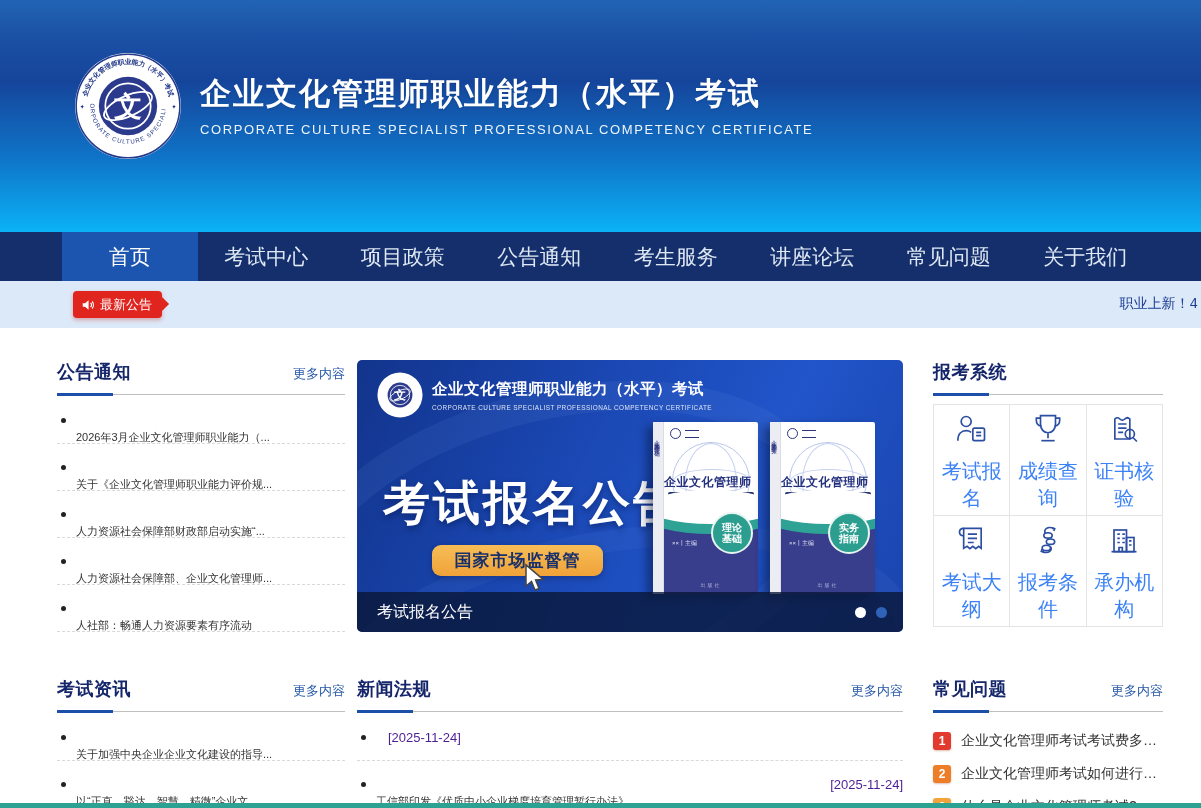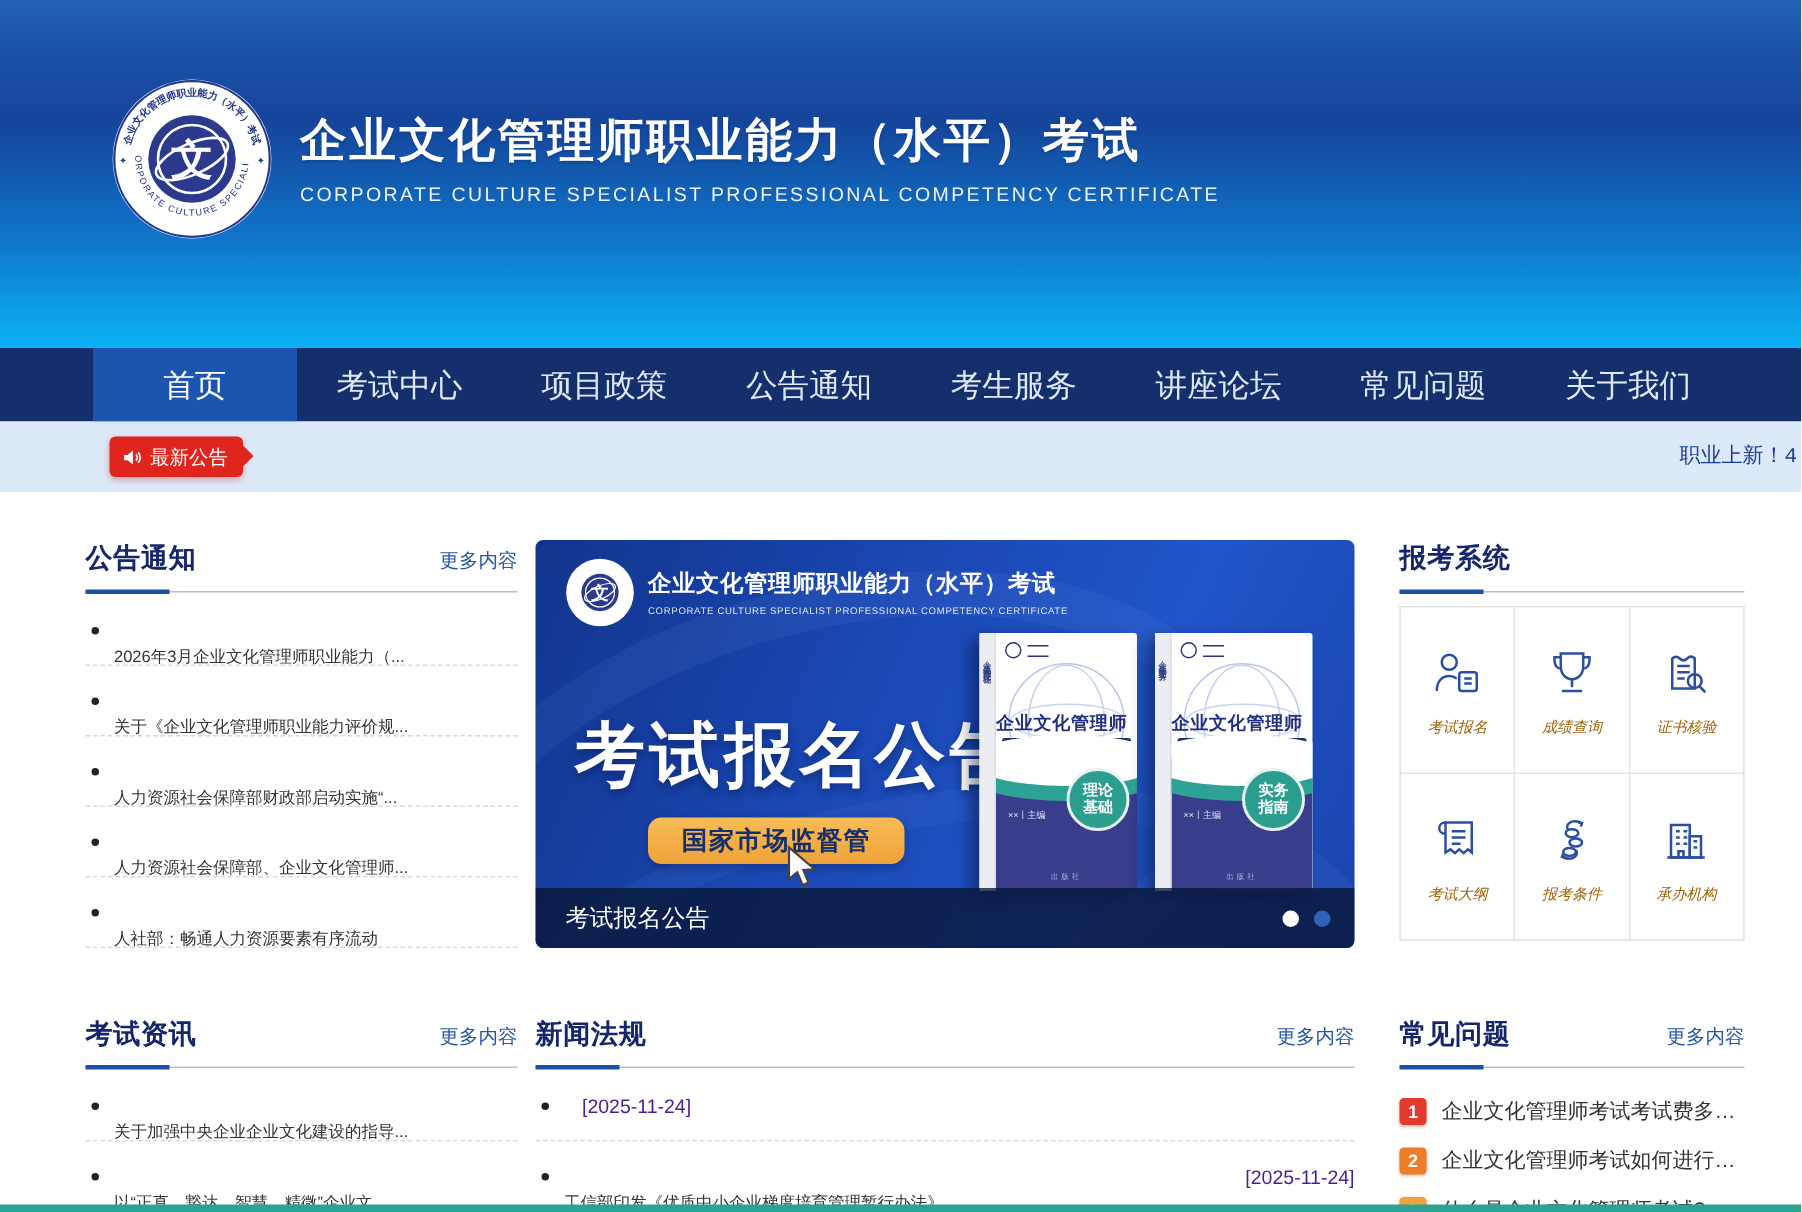--- a/index.html
+++ b/index.html
@@ -84,21 +84,21 @@
   .banner-caption{position:absolute;left:0;bottom:0;width:100%;height:40px;background:rgba(9,22,52,.78);display:flex;align-items:center;}
   .banner-caption .cap-txt{color:#fff;font-size:16px;margin-left:20px;flex:1;}
   .dots{display:flex;align-items:center;margin-right:16px;}
   .dots .d{width:11px;height:11px;border-radius:50%;margin-left:10px;cursor:pointer;}
   .dots .d.on{background:#fff;}
   .dots .d.off{background:#2f63b8;}
 
   
   .apply-grid{margin-top:9px;display:grid;grid-template-columns:repeat(3,1fr);grid-auto-rows:110px;gap:1px;background:#e4e4e4;border:1px solid #e4e4e4;}
   .acell{background:#fff;display:flex;flex-direction:column;align-items:center;justify-content:center;cursor:pointer;}
-  .acell .lbl{font-size:10px;color:#a16207;margin-top:9px;font-style:italic;}
+  .acell .lbl{font-size:20px;color:#3b82f6;margin-top:9px;}
   .acell svg{display:block;}
 
   
   .faq-list{margin-top:12px;}
   .fitem{display:flex;align-items:center;height:33px;cursor:pointer;}
   .fnum{width:18px;height:18px;border-radius:3px;color:#fff;font-size:12px;font-weight:bold;display:flex;align-items:center;justify-content:center;margin-right:10px;flex:0 0 auto;box-shadow:0 1px 2px rgba(150,40,0,.3);}
   .f1{background:#e23a2e;} .f2{background:#ee7d27;} .f3{background:#f2a33c;}
   .ftxt{font-size:14px;color:#333;white-space:nowrap;overflow:hidden;text-overflow:ellipsis;}
 
   .teal-bar{position:absolute;left:0;bottom:0;width:100%;height:5px;background:#2ca392;z-index:50;}

